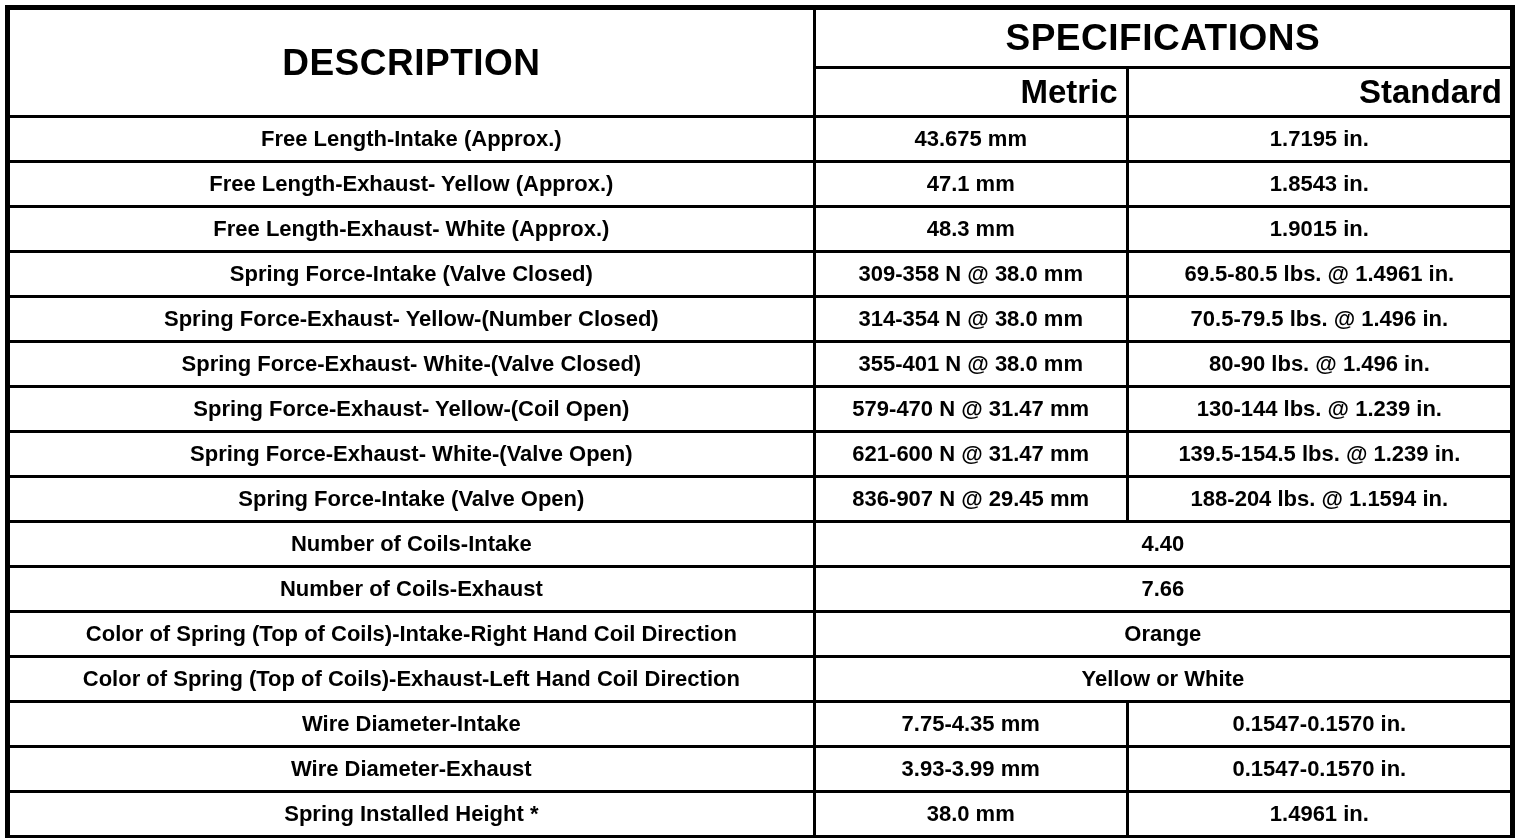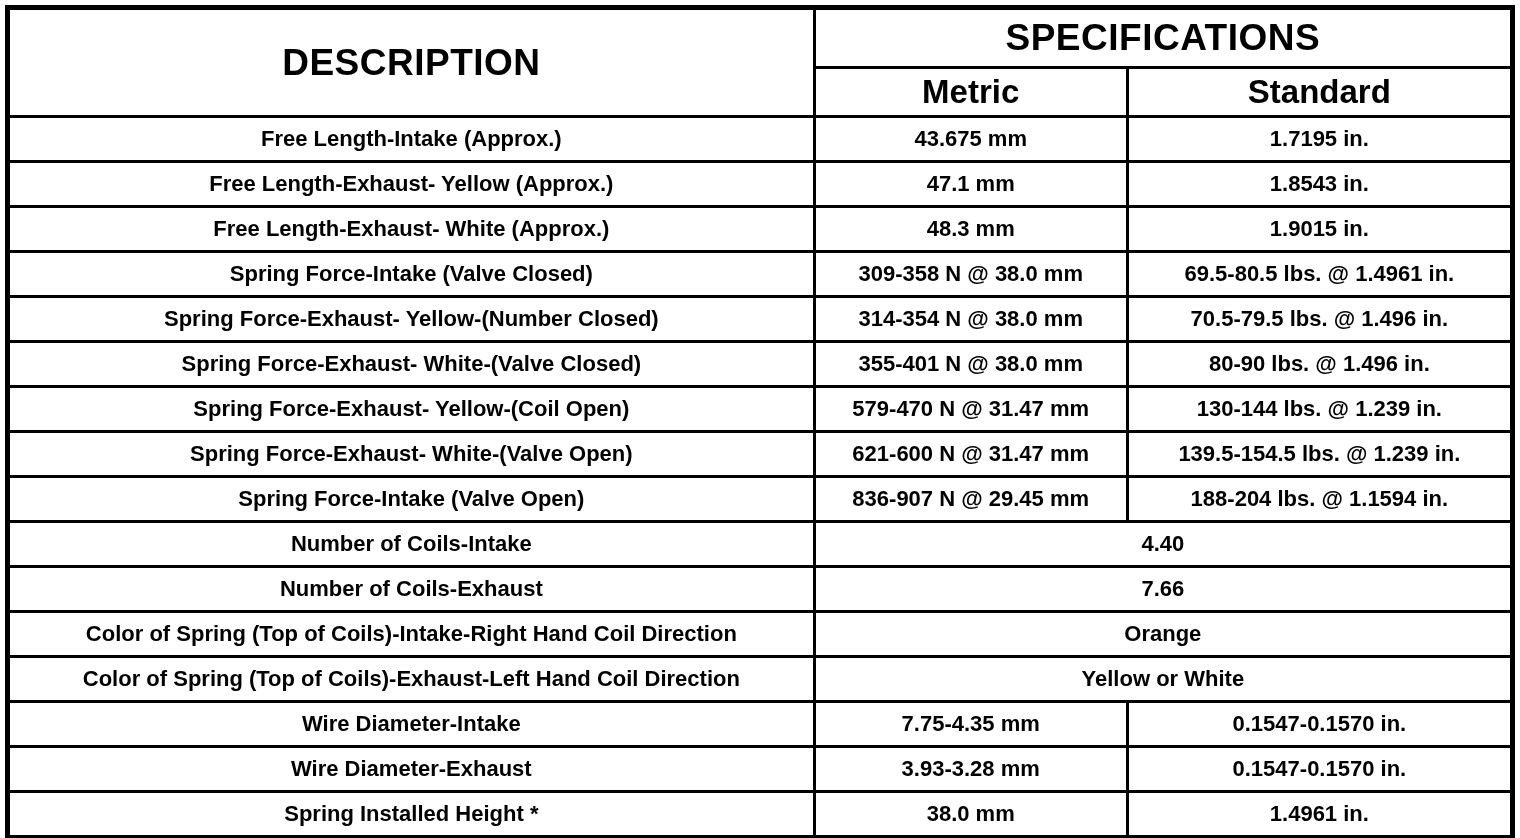--- a/index.html
+++ b/index.html
@@ -39,20 +39,21 @@
   th.h1 {
     font-size: 37px;
     font-weight: bold;
     height: 56px;
     letter-spacing: 0.5px;
   }
   th.h2 {
     font-size: 33px;
     font-weight: bold;
     height: 46px;
+    text-align: right;
   }
   td.body-cell {
     font-size: 22px;
     height: 42px;
     font-weight: bold;
   }
   td.foot-cell {
     font-size: 22px;
     height: 36px;
   }
@@ -138,21 +139,21 @@
       <td class="body-cell">Color of Spring (Top of Coils)-Exhaust-Left Hand Coil Direction</td>
       <td class="body-cell" colspan="2">Yellow or White</td>
     </tr>
     <tr>
       <td class="body-cell">Wire Diameter-Intake</td>
       <td class="body-cell">7.75-4.35 mm</td>
       <td class="body-cell">0.1547-0.1570 in.</td>
     </tr>
     <tr>
       <td class="body-cell">Wire Diameter-Exhaust</td>
-      <td class="body-cell">3.93-3.28 mm</td>
+      <td class="body-cell">3.93-3.99 mm</td>
       <td class="body-cell">0.1547-0.1570 in.</td>
     </tr>
     <tr>
       <td class="body-cell">Spring Installed Height *</td>
       <td class="body-cell">38.0 mm</td>
       <td class="body-cell">1.4961 in.</td>
     </tr>
     <tr>
       <td class="foot-cell" colspan="3">* Spring Seat to Bottom Retainer-Intake and Exhaust</td>
     </tr>

